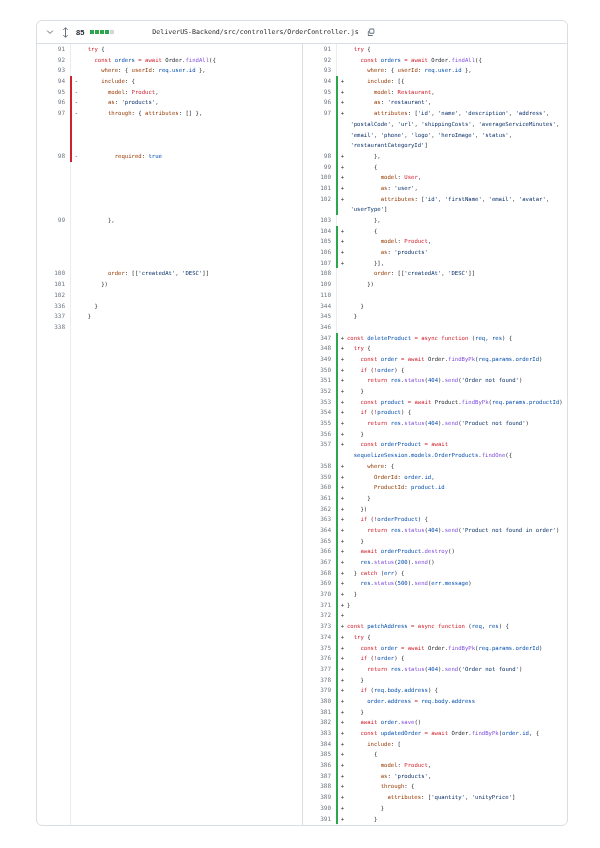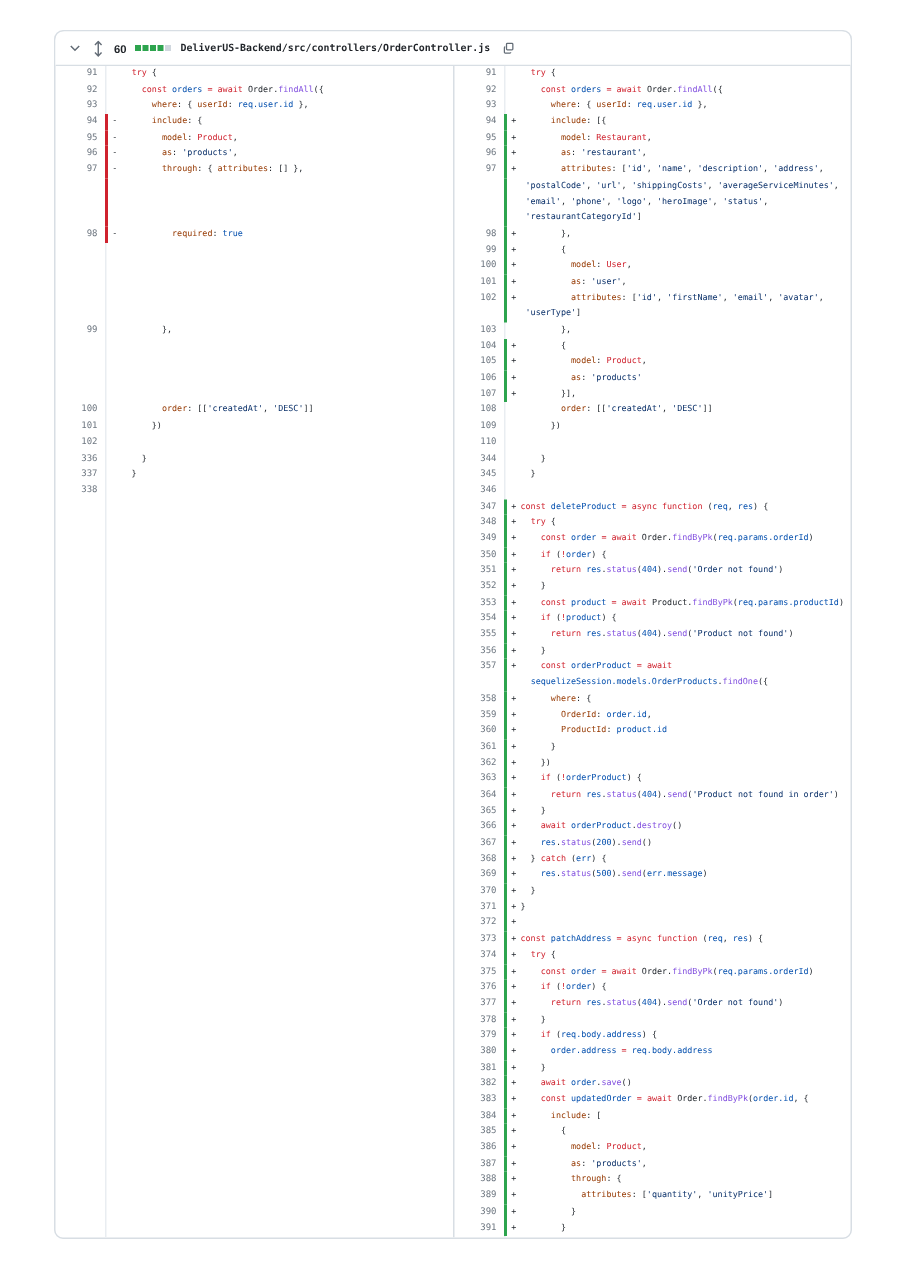--- a/index.html
+++ b/index.html
@@ -13,21 +13,21 @@
     height:23px; display:flex; align-items:center; gap:6px;
     padding:0 8px; border-bottom:1px solid var(--border);
     border-radius:6px 6px 0 0; background:#ffffff;
   }
   .file-header svg { display:block; }
   .changes-count { font-size:7.5px; color:#1f2328; font-weight:bold; }
   .diffstat { display:flex; gap:1px; }
   .diffstat span { width:4px; height:4px; display:block; }
   .file-name {
     font-family:"DejaVu Sans Mono","Liberation Mono",monospace;
-    font-size:6.6px; font-weight:bold; color:#1f2328; text-decoration:none;
+    font-size:6.6px; font-weight:normal; color:#1f2328; text-decoration:none;margin-left:32px;
   }
   .copy-btn { margin-left:2px; cursor:pointer; display:flex; align-items:center; }
   .diff-body { display:flex; height:781px; overflow:hidden; }
   .diff-col { width:265px; position:relative; }
   .diff-col.right { border-left:1px solid var(--border); }
   .diff-col::before {
     content:""; position:absolute; left:33px; top:0; bottom:0; width:1px;
     background:#e9edf1;
   }
   .row { display:flex; height:10.7px; line-height:10.7px; position:relative; }
@@ -64,21 +64,21 @@
     <span style="display:flex">
       <svg width="10" height="10" viewBox="0 0 16 16">
           <path d="M3.5 5.8 8 10.3l4.5-4.5" fill="none" stroke="#636c76" stroke-width="1.6"></path>
         </svg>
     </span>
     <span style="display:flex">
       <svg width="9" height="11" viewBox="0 0 12 15">
         <path d="M6 1v13M3 4l3-3 3 3M3 11l3 3 3-3" fill="none" stroke="#636c76" stroke-width="1.3"></path>
       </svg>
     </span>
-    <span class="changes-count">60</span>
+    <span class="changes-count">85</span>
     <span class="diffstat">
         <span style="background: rgb(45, 164, 78);"></span>
         <span style="background: rgb(45, 164, 78);"></span>
         <span style="background: rgb(45, 164, 78);"></span>
         <span style="background: rgb(45, 164, 78);"></span>
         <span style="background: rgb(208, 215, 222);"></span>
       </span>
     <a class="file-name">DeliverUS-Backend/src/controllers/OrderController.js</a>
     <span class="copy-btn">
       <svg width="9" height="9" viewBox="0 0 16 16" fill="#636c76">

